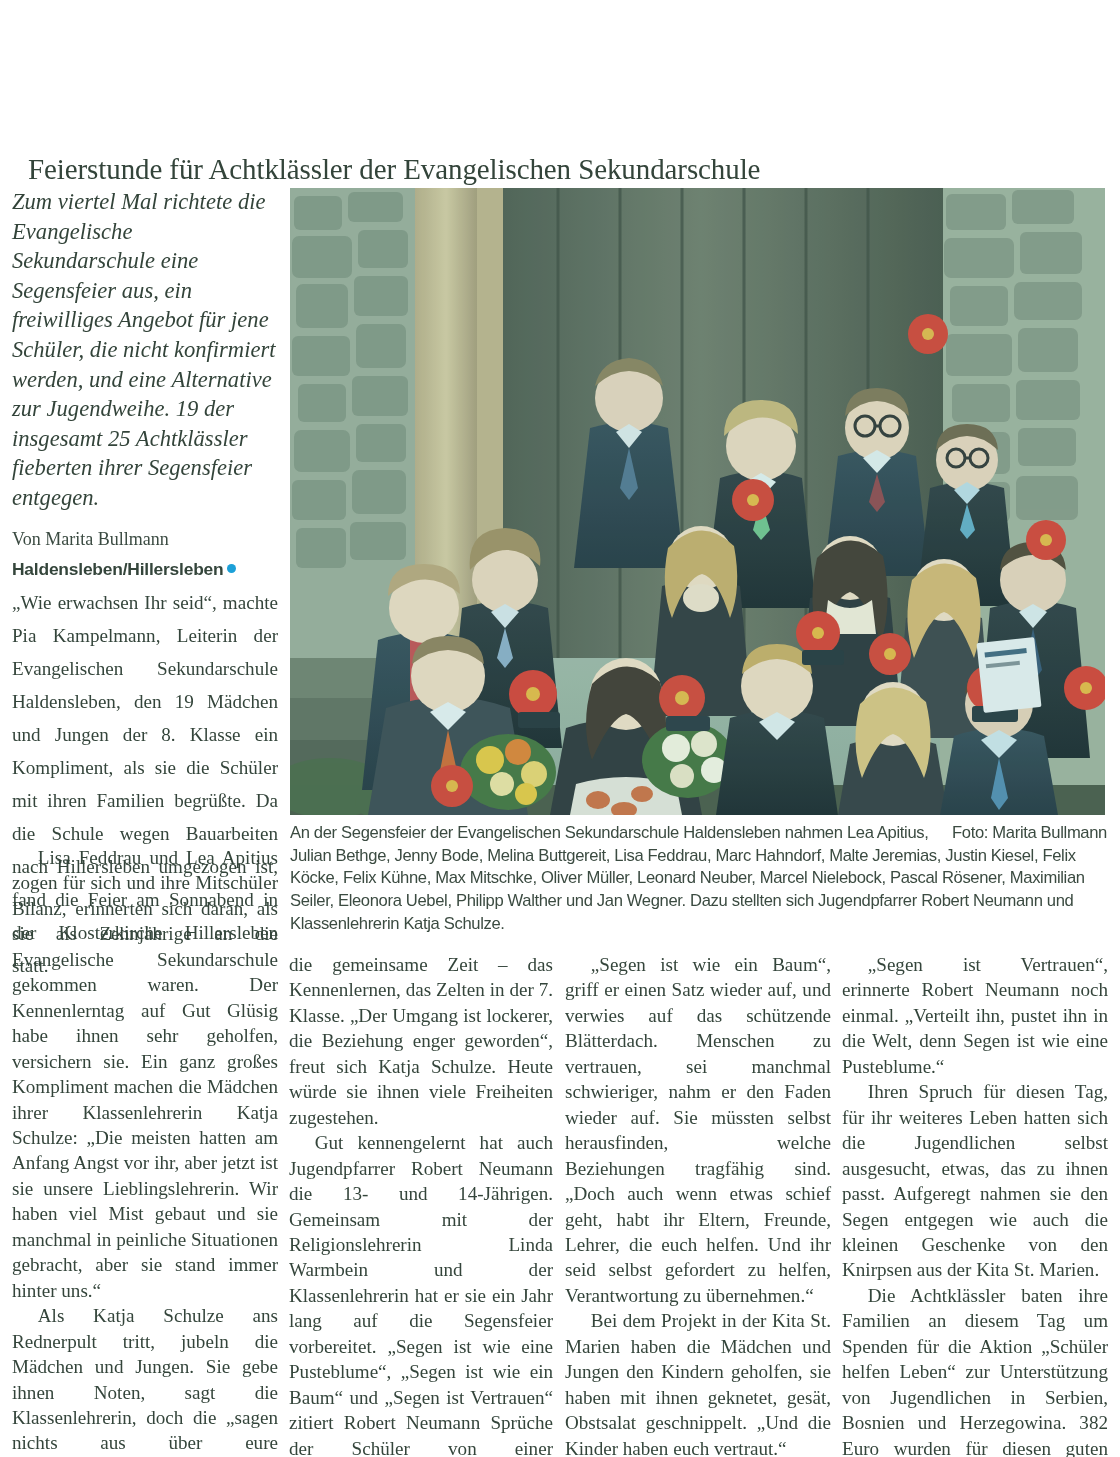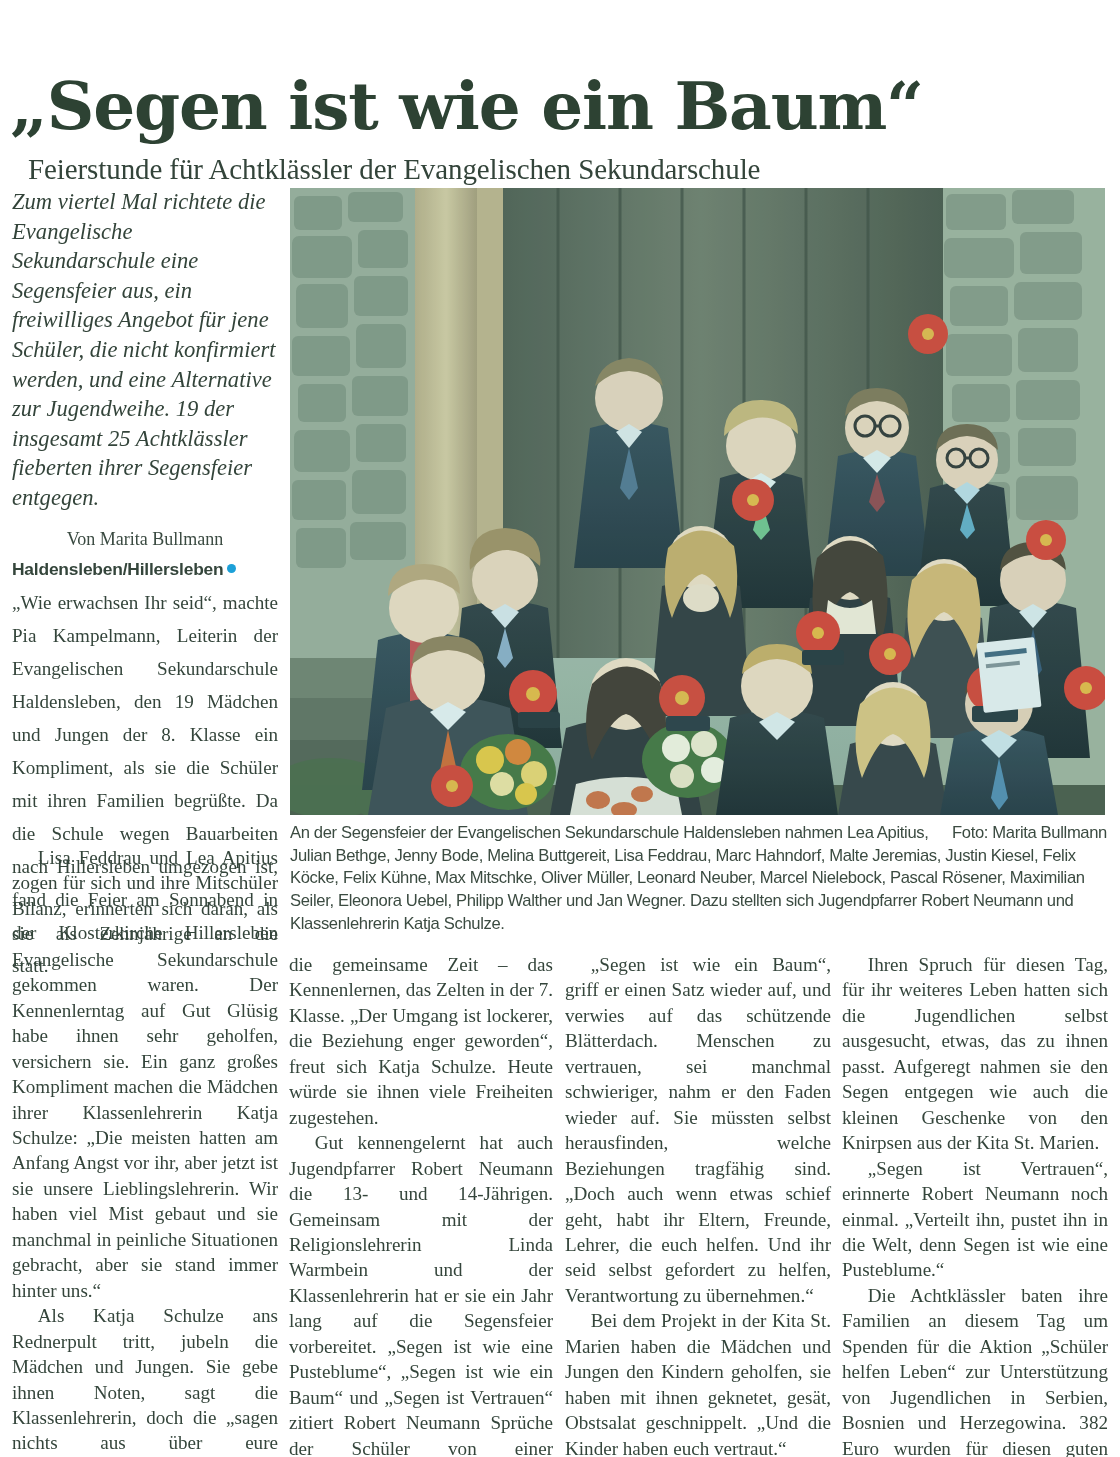--- a/index.html
+++ b/index.html
@@ -81,21 +81,20 @@
   .lead p { margin: 0; text-indent: 0; font-style: italic; }
 
   .byline {
     position: absolute;
     left: 12px;
     top: 528px;
     width: 266px;
     font-size: 18px;
     line-height: 23px;
     color: #3a4a41;
-    text-align: center;
   }
 
   .dateline-wrap {
     position: absolute;
     left: 12px;
     top: 552px;
     width: 266px;
     font-size: 19.1px;
     line-height: 33px;
     text-align: justify;
@@ -152,21 +151,20 @@
     float: right;
     margin-left: 20px;
   }
   .caption .captext { display: inline; }
 </style>
 </head>
 <body>
 
 <div class="page">
 
-  <h1 class="headline">„Segen ist wie ein Baum“</h1>
 
   <h2 class="subhead">Feierstunde für Achtklässler der Evangelischen Sekundarschule</h2>
 
   <div class="lead">
     <p>Zum viertel Mal richtete die Evangelische Sekundarschule eine Segensfeier aus, ein freiwilliges Angebot für jene Schüler, die nicht konfirmiert werden, und eine Alternative zur Jugendweihe. 19 der insgesamt 25 Achtklässler fieberten ihrer Segensfeier entgegen.</p>
   </div>
 
   <div class="byline">Von Marita Bullmann</div>
 
   <div class="dateline-wrap">
@@ -481,18 +479,18 @@
     <p class="noindent">die gemeinsame Zeit – das Kennenlernen, das Zelten in der 7. Klasse. „Der Umgang ist lockerer, die Beziehung enger geworden“, freut sich Katja Schulze. Heute würde sie ihnen viele Freiheiten zugestehen.</p>
     <p>Gut kennengelernt hat auch Jugendpfarrer Robert Neumann die 13- und 14-Jährigen. Gemeinsam mit der Religionslehrerin Linda Warmbein und der Klassenlehrerin hat er sie ein Jahr lang auf die Segensfeier vorbereitet. „Segen ist wie eine Pusteblume“, „Segen ist wie ein Baum“ und „Segen ist Vertrauen“ zitiert Robert Neumann Sprüche der Schüler von einer gemeinsamen Fahrt, auf der sie sich mit dem Thema Segen beschäftigt haben.</p>
   </div>
 
   <div class="col" id="col3">
     <p>„Segen ist wie ein Baum“, griff er einen Satz wieder auf, und verwies auf das schützende Blätterdach. Menschen zu vertrauen, sei manchmal schwieriger, nahm er den Faden wieder auf. Sie müssten selbst herausfinden, welche Beziehungen tragfähig sind. „Doch auch wenn etwas schief geht, habt ihr Eltern, Freunde, Lehrer, die euch helfen. Und ihr seid selbst gefordert zu helfen, Verantwortung zu übernehmen.“</p>
     <p>Bei dem Projekt in der Kita St. Marien haben die Mädchen und Jungen den Kindern geholfen, sie haben mit ihnen geknetet, gesät, Obstsalat geschnippelt. „Und die Kinder haben euch vertraut.“</p>
   </div>
 
   <div class="col" id="col4">
+    <p>„Segen ist Vertrauen“, erinnerte Robert Neumann noch einmal. „Verteilt ihn, pustet ihn in die Welt, denn Segen ist wie eine Pusteblume.“</p>
     <p>Ihren Spruch für diesen Tag, für ihr weiteres Leben hatten sich die Jugendlichen selbst ausgesucht, etwas, das zu ihnen passt. Aufgeregt nahmen sie den Segen entgegen wie auch die kleinen Geschenke von den Knirpsen aus der Kita St. Marien.</p>
-    <p>„Segen ist Vertrauen“, erinnerte Robert Neumann noch einmal. „Verteilt ihn, pustet ihn in die Welt, denn Segen ist wie eine Pusteblume.“</p>
     <p>Die Achtklässler baten ihre Familien an diesem Tag um Spenden für die Aktion „Schüler helfen Leben“ zur Unterstützung von Jugendlichen in Serbien, Bosnien und Herzegowina. 382 Euro wurden für diesen guten Zweck gespendet.</p>
   </div>
 
 </div>
 
 </body></html>

